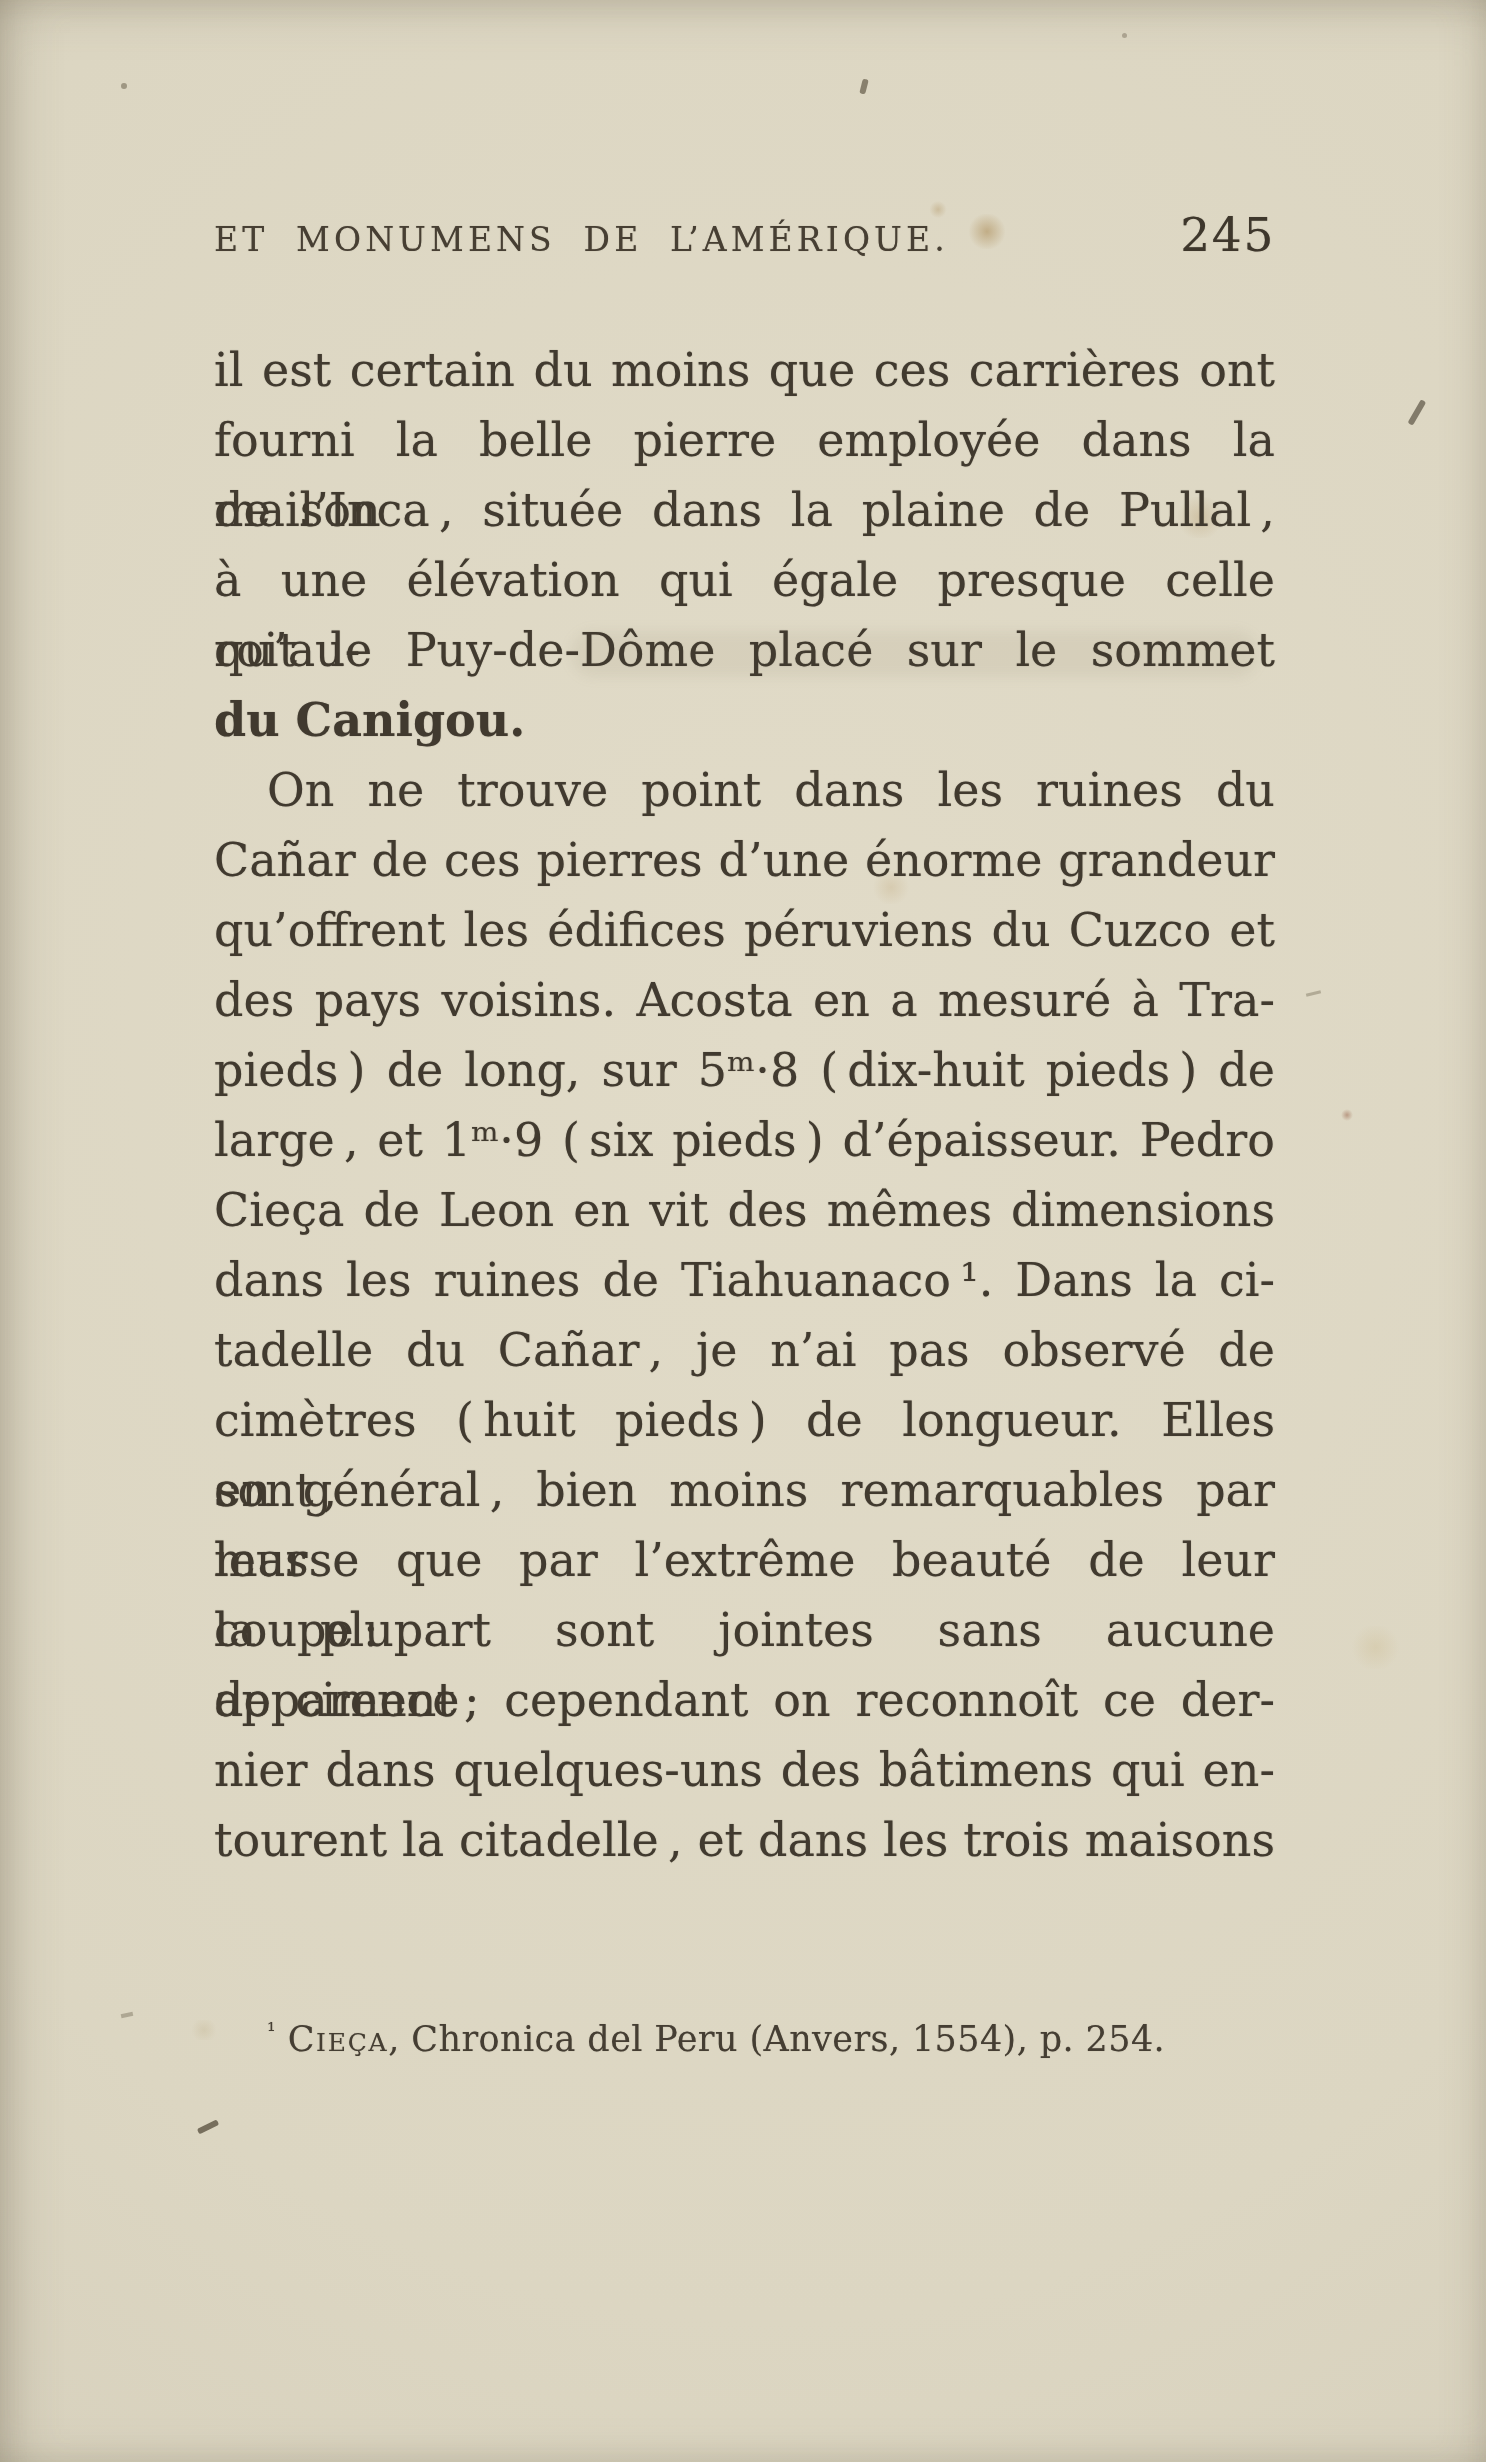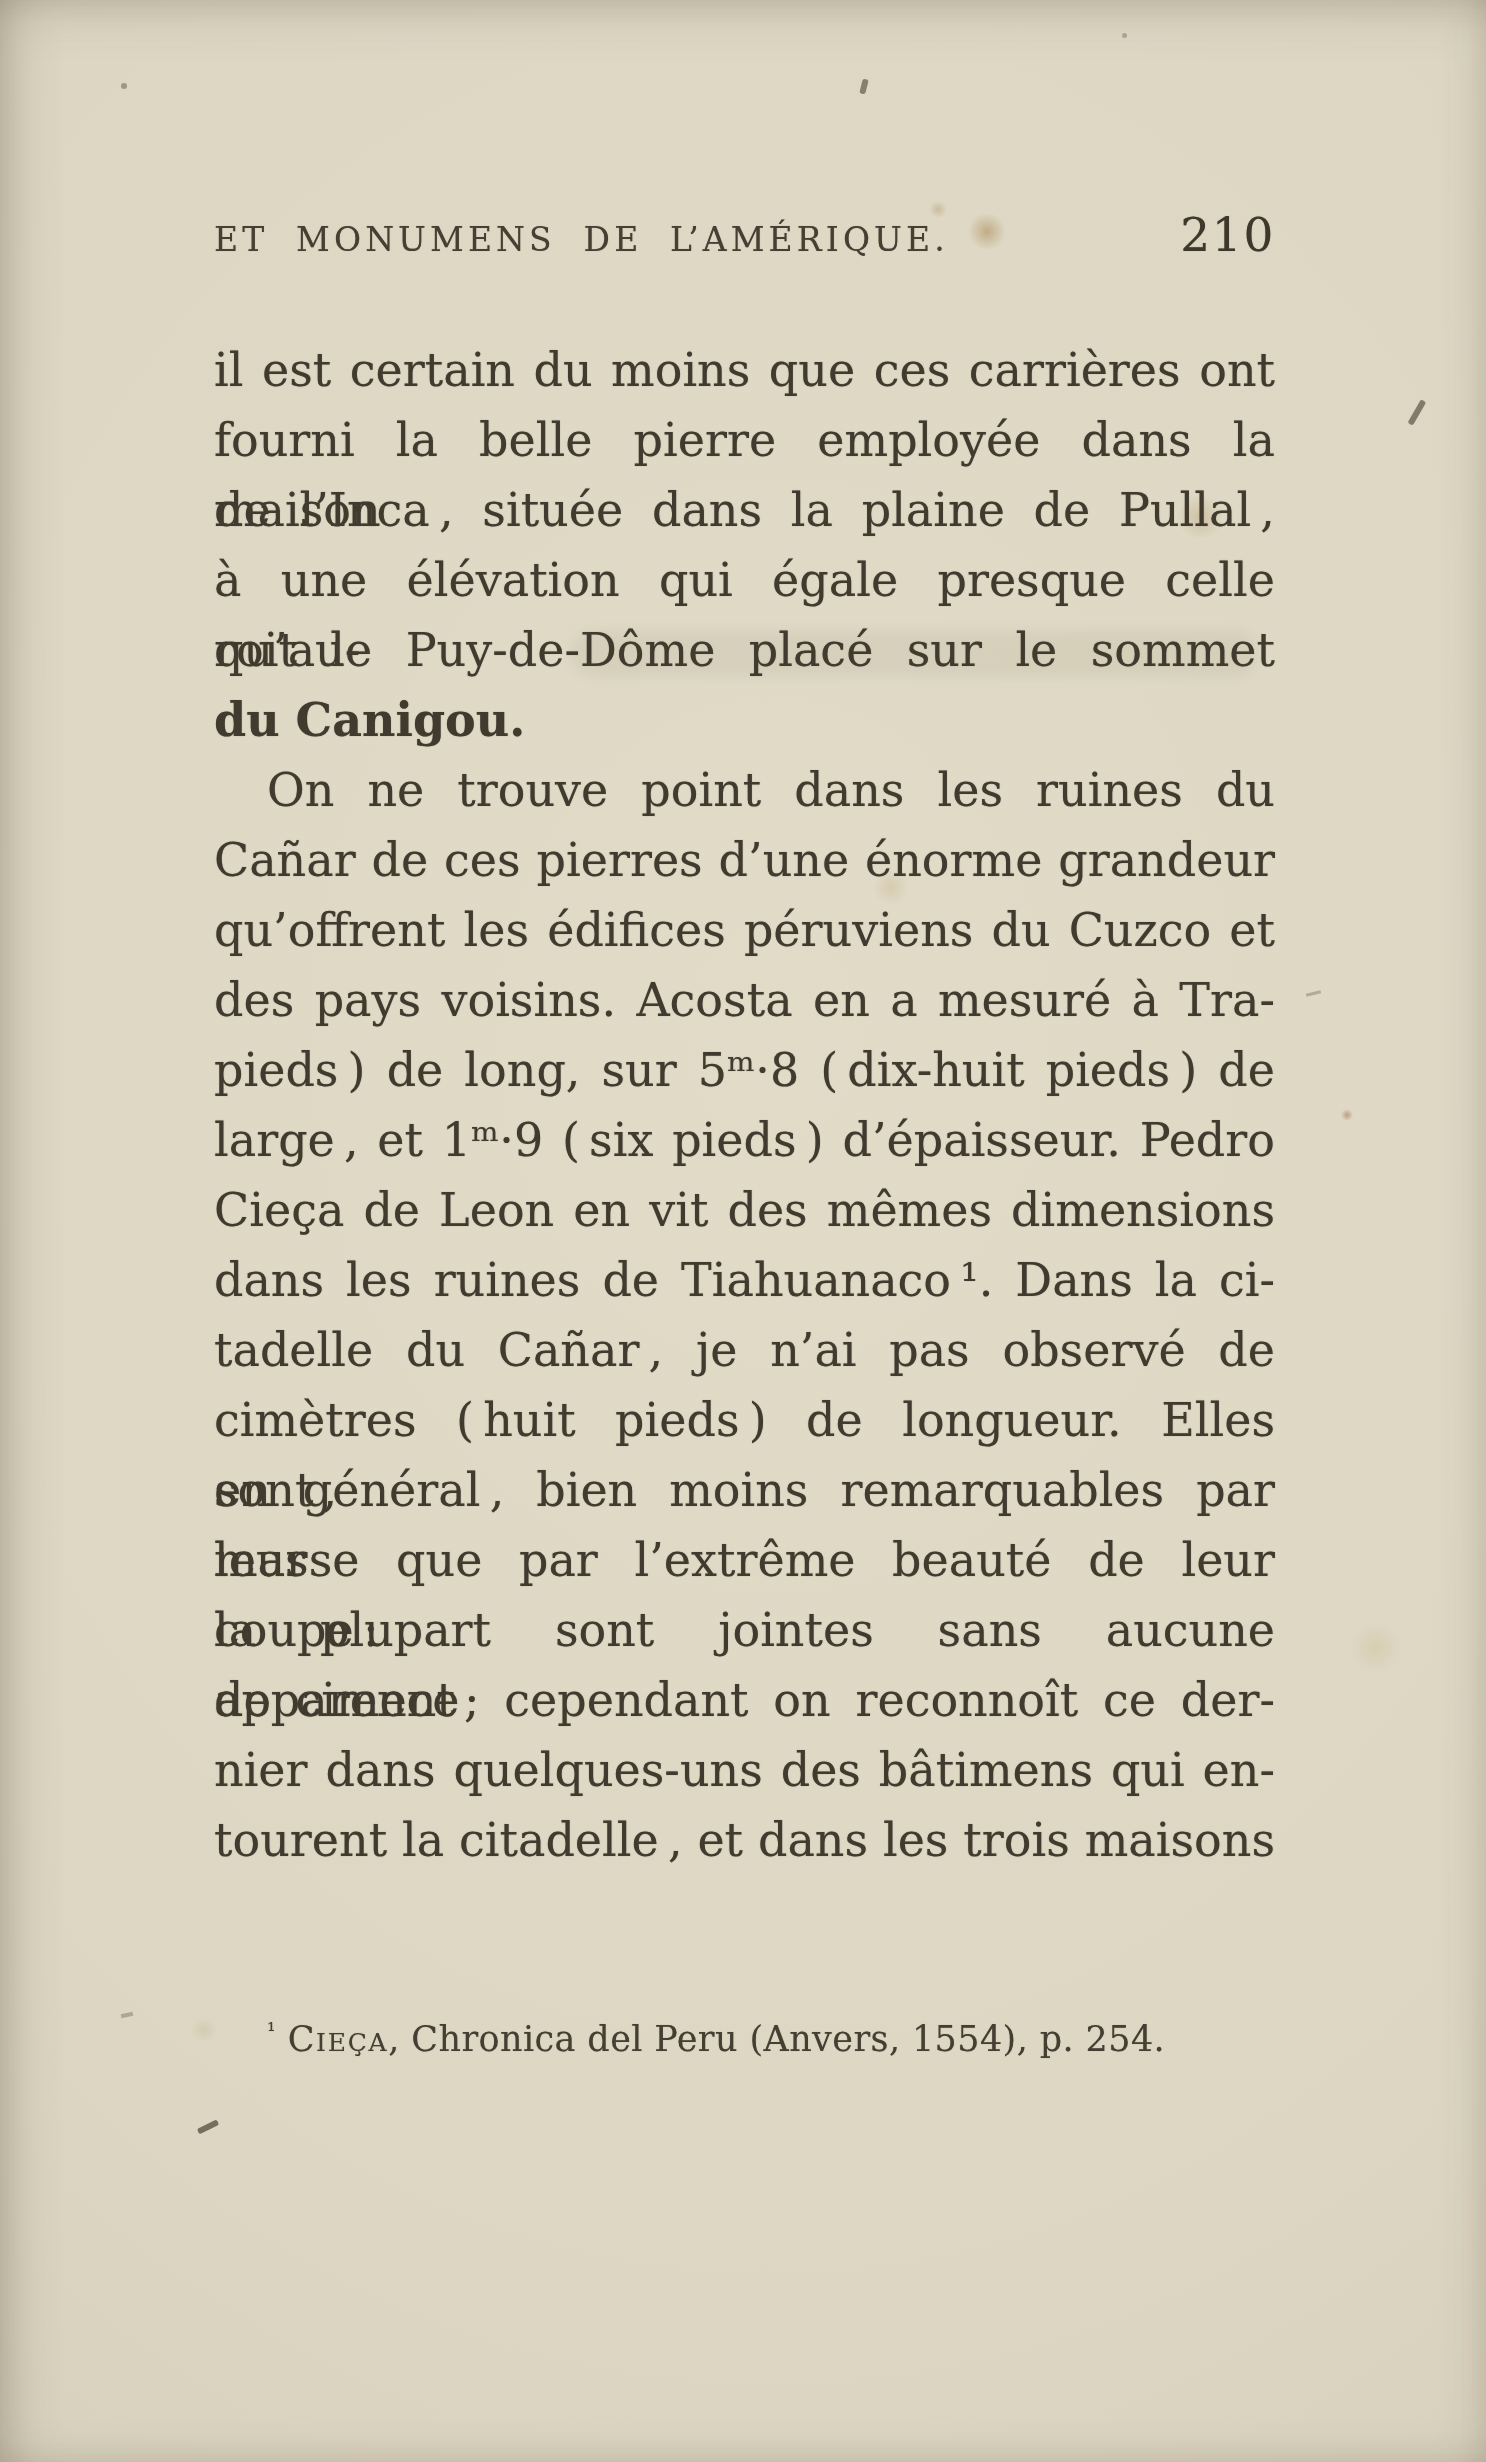--- a/index.html
+++ b/index.html
@@ -66,21 +66,21 @@
   <div class="speck" style="left:197px;top:2124px;width:21.5px;height:5.8px;transform:rotate(-26deg);border-radius:2.5px;background:rgba(75,67,50,.7);"></div>
   <div class="speck" style="left:121px;top:2013px;width:11.6px;height:4.1px;transform:rotate(-12deg);background:rgba(90,80,60,.35);"></div>
   <div class="speck" style="left:1306px;top:992px;width:15px;height:3.3px;transform:rotate(-14deg);background:rgba(95,85,64,.35);"></div>
   <div class="speck" style="left:121px;top:83px;width:5.8px;height:5.8px;border-radius:50%;background:rgba(85,75,56,.45);"></div>
   <div class="speck" style="left:1122px;top:33px;width:5px;height:5px;border-radius:50%;background:rgba(85,75,56,.35);"></div>
 
   <div class="ghost" style="left:571px;top:631px;width:687px;height:46px;background:rgba(140,128,100,.10);filter:blur(5.8px);border-radius:23px;"></div>
 
   <div class="header">
     <div class="running-title">ET MONUMENS DE L’AMÉRIQUE.</div>
-    <div class="page-number">210</div>
+    <div class="page-number">245</div>
   </div>
 
   <div class="textblock">
     <div class="line">il est certain du moins que ces carrières ont</div>
     <div class="line">fourni la belle pierre employée dans la maison</div>
     <div class="line">de l’Inca , située dans la plaine de Pullal ,</div>
     <div class="line">à une élévation qui égale presque celle qu’au-</div>
     <div class="line">roit le Puy-de-Dôme placé sur le sommet</div>
     <div class="line flush">du Canigou.</div>
     <div class="line indent">On ne trouve point dans les ruines du</div>

